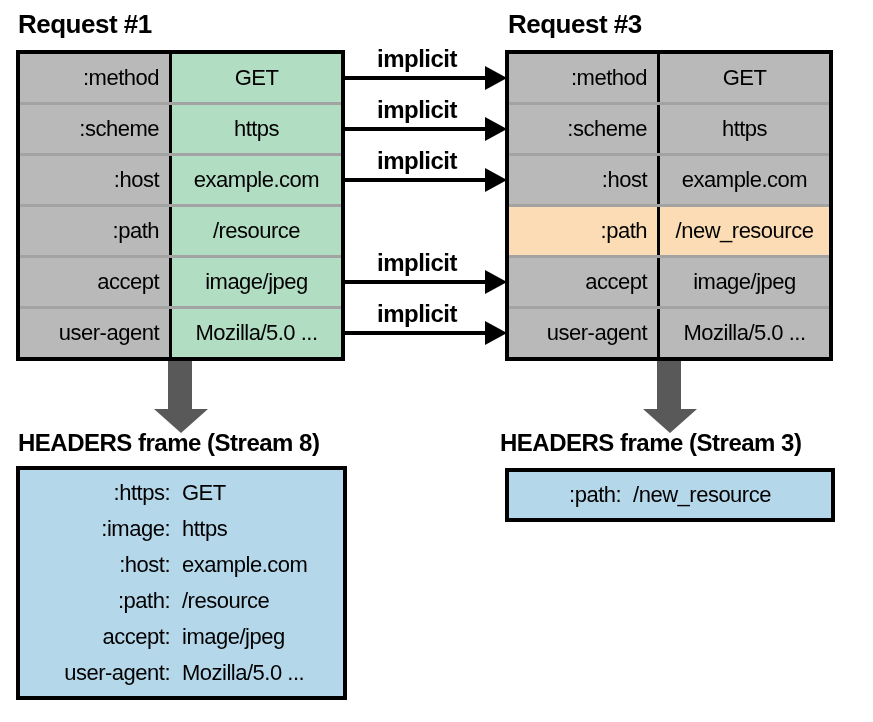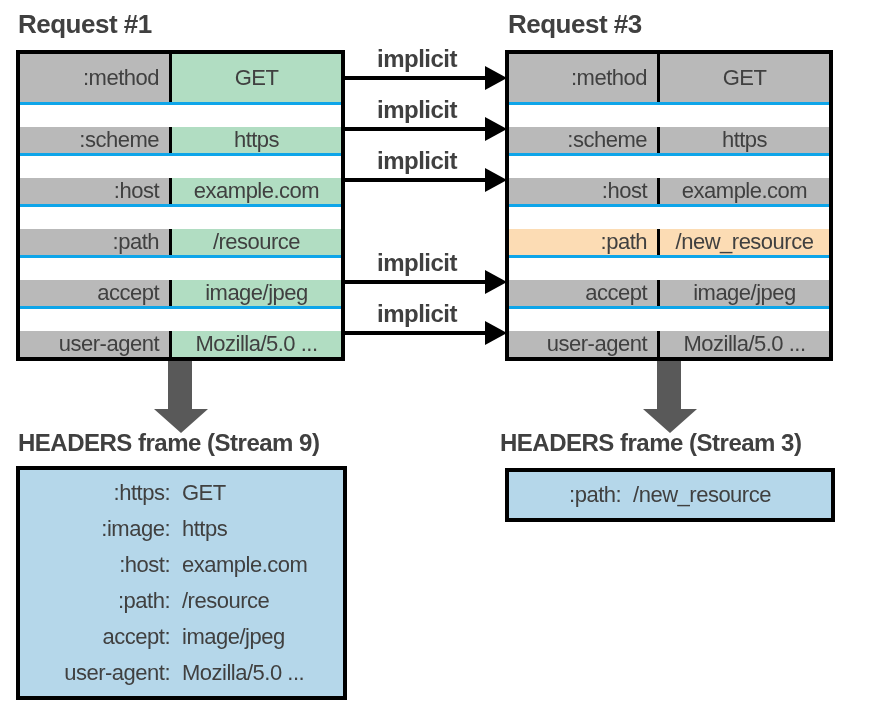--- a/index.html
+++ b/index.html
@@ -2,21 +2,21 @@
 <html><head>
 <meta charset="utf-8">
 <style>
   html, body { margin: 0; padding: 0; background: #ffffff; }
   .stage {
     position: relative;
     width: 873px;
     height: 722px;
     background: #ffffff;
     font-family: "Liberation Sans", sans-serif;
-    color: #404040;
+    color: #000000;
     letter-spacing: -0.5px;
     overflow: hidden;
   }
   .fig-title {
     position: absolute;
     top: 9px;
     font-size: 26px;
     font-weight: bold;
     line-height: 30px;
     white-space: nowrap;
@@ -24,21 +24,21 @@
   
   .htable {
     position: absolute;
     top: 50px;
     border: 4px solid #000000;
     box-sizing: border-box;
     display: flex;
     flex-direction: column;
   }
   .hrow { display: flex; height: 48px; }
-  .hrow + .hrow { border-top: 3px solid #0ea5e9; align-items: flex-end; }
+  .hrow + .hrow { border-top: 3px solid #a3a3a3; }
   .cell {
     display: flex;
     align-items: center;
     font-size: 22px;
     box-sizing: border-box;
     white-space: nowrap;
     overflow: hidden;
   }
   .cell.key {
     justify-content: flex-end;
@@ -171,21 +171,21 @@
 
   <div class="arrow-label" style="top:301px">implicit</div>
   <div class="arrow-line" style="top:331px"></div>
   <div class="arrow-head" style="top:321px"></div>
 
   <div class="dstem" style="left:168px"></div>
   <div class="dhead" style="left:154px"></div>
   <div class="dstem" style="left:657px"></div>
   <div class="dhead" style="left:643px"></div>
 
-  <div class="frame-title" style="left:18px">HEADERS frame (Stream 9)</div>
+  <div class="frame-title" style="left:18px">HEADERS frame (Stream 8)</div>
   <div class="frame-title" style="left:500px">HEADERS frame (Stream 3)</div>
 
   <div class="frame-box" id="frame1">
     <div class="fe">
       <span class="fk">:https:</span>
       <span class="fv">GET</span>
     </div>
     <div class="fe">
       <span class="fk">:image:</span>
       <span class="fv">https</span>

